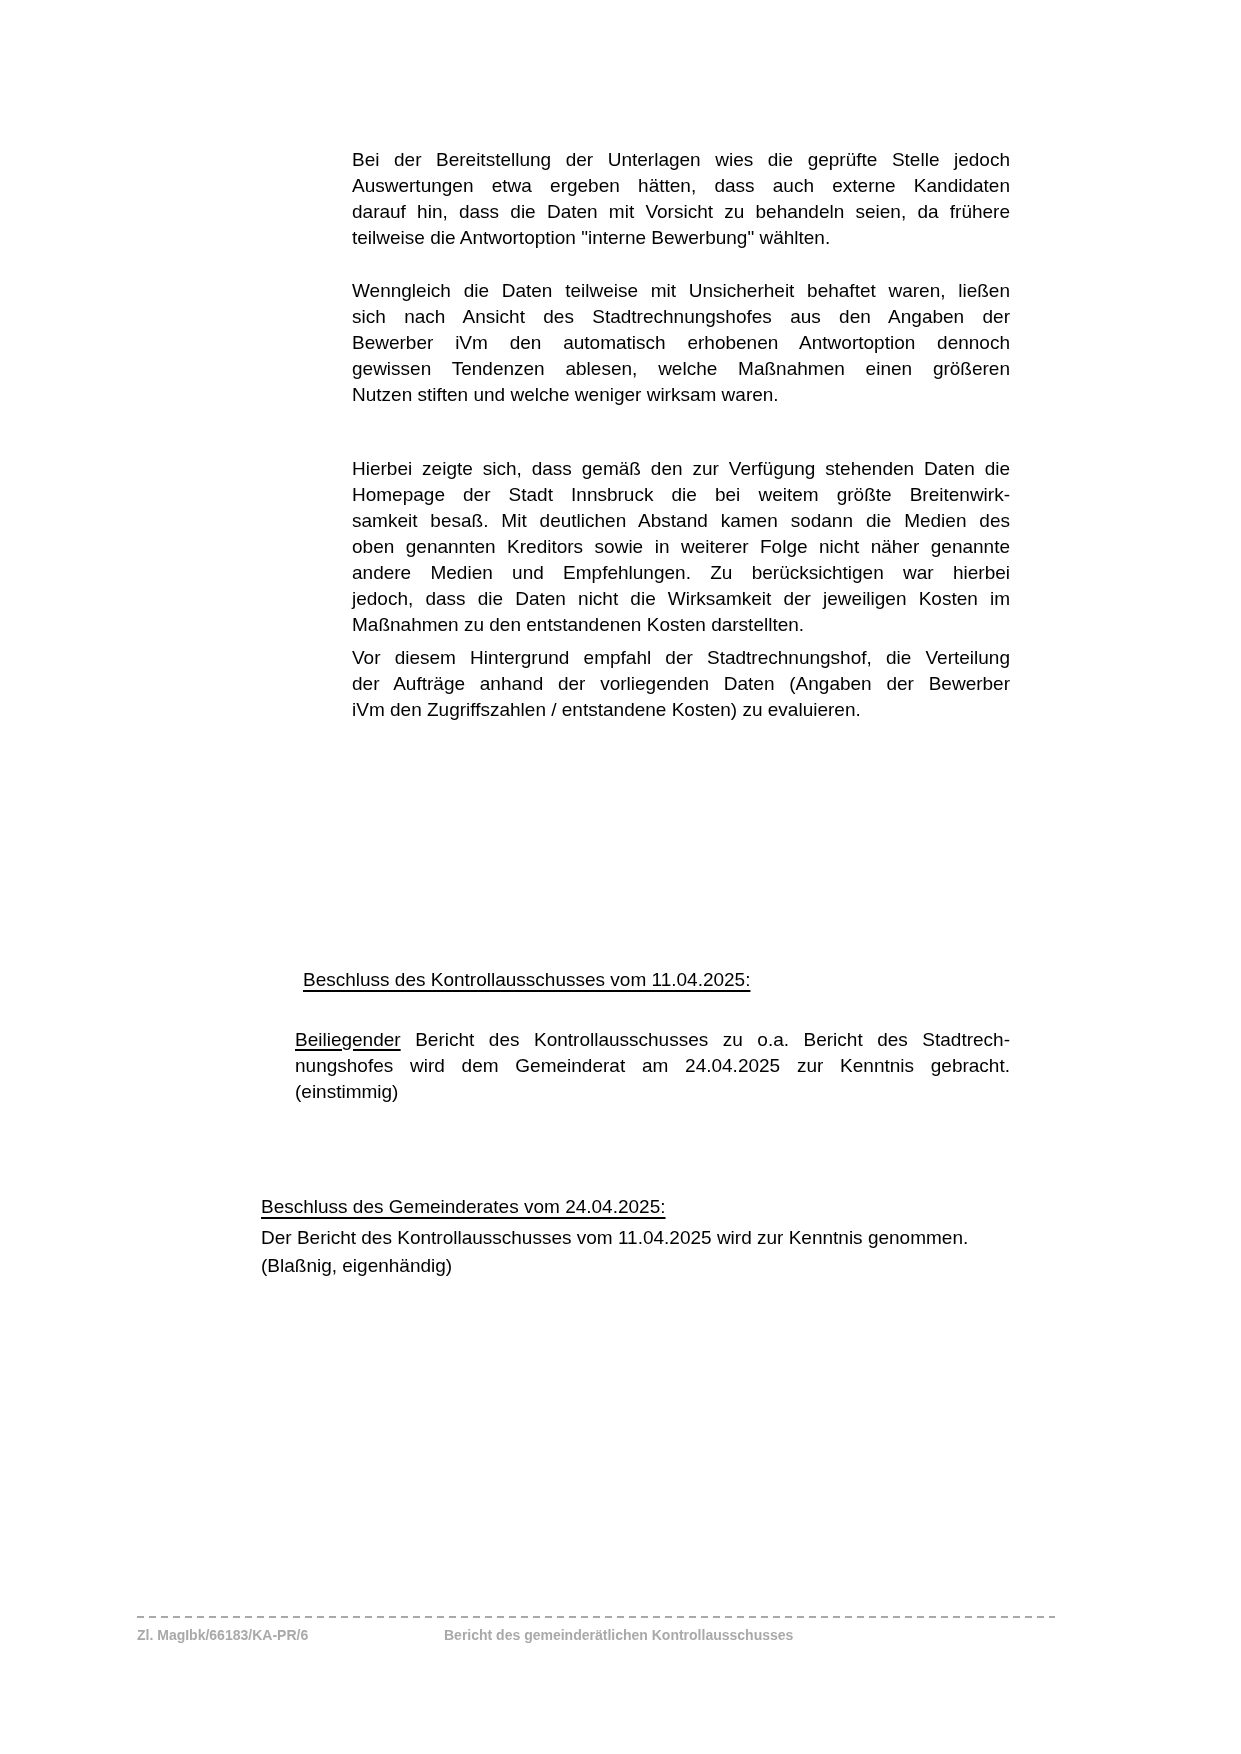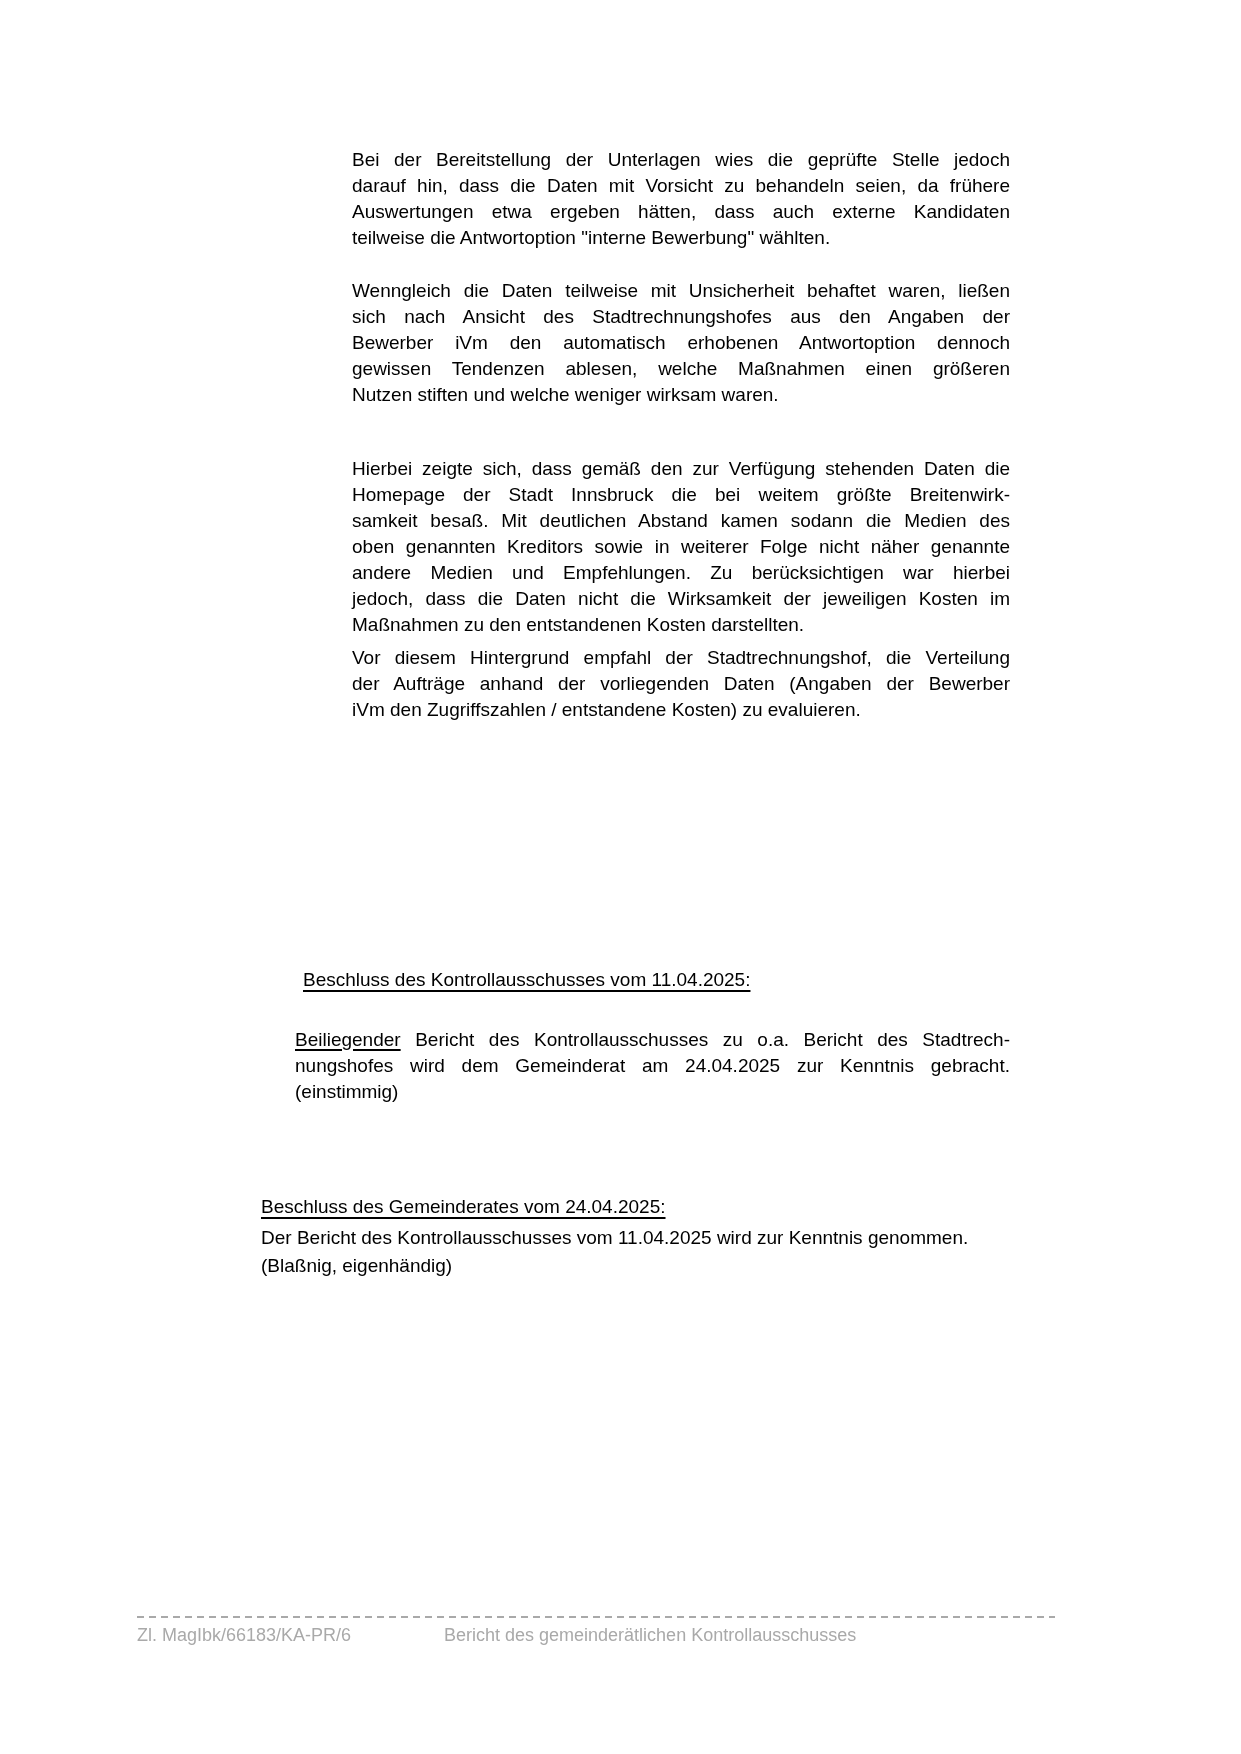--- a/index.html
+++ b/index.html
@@ -62,38 +62,39 @@
     position: absolute;
     top: 1616px;
     left: 137px;
     width: 978px;
     height: 2px;
     background: repeating-linear-gradient(to right, #a9a9a9 0 7px, transparent 7px 12px);
   }
   .footer-text {
     position: absolute;
     top: 1624px;
-    font-size: 18px;
+    font-size: 14px;
     line-height: 22px;
     color: #a9a9a9;
     white-space: nowrap;
+    font-weight: bold;
   }
   .footer-ref    { left: 137px; }
   .footer-title  { left: 444px; }
   .footer-pageno { left: 1098px; width: 34px; text-align: center; margin-top: 25px; }
 </style>
 </head>
 <body>
 
 <div class="page">
 
   <div class="para p1">
       <div class="tline">Bei der Bereitstellung der Unterlagen wies die geprüfte Stelle jedoch</div>
+      <div class="tline">Auswertungen etwa ergeben hätten, dass auch externe Kandidaten</div>
       <div class="tline">darauf hin, dass die Daten mit Vorsicht zu behandeln seien, da frühere</div>
-      <div class="tline">Auswertungen etwa ergeben hätten, dass auch externe Kandidaten</div>
       <div class="tline last">teilweise die Antwortoption "interne Bewerbung" wählten.</div>
     </div>
   <div class="para p2">
       <div class="tline">Wenngleich die Daten teilweise mit Unsicherheit behaftet waren, ließen</div>
       <div class="tline">sich nach Ansicht des Stadtrechnungshofes aus den Angaben der</div>
       <div class="tline">Bewerber iVm den automatisch erhobenen Antwortoption dennoch</div>
       <div class="tline">gewissen Tendenzen ablesen, welche Maßnahmen einen größeren</div>
       <div class="tline last">Nutzen stiften und welche weniger wirksam waren.</div>
     </div>
   <div class="para p3">

